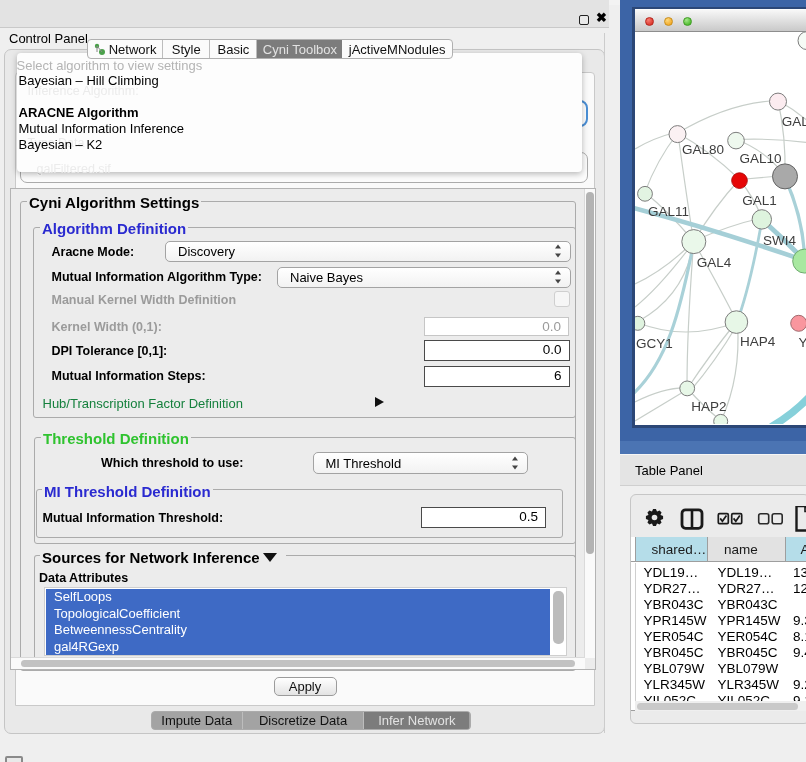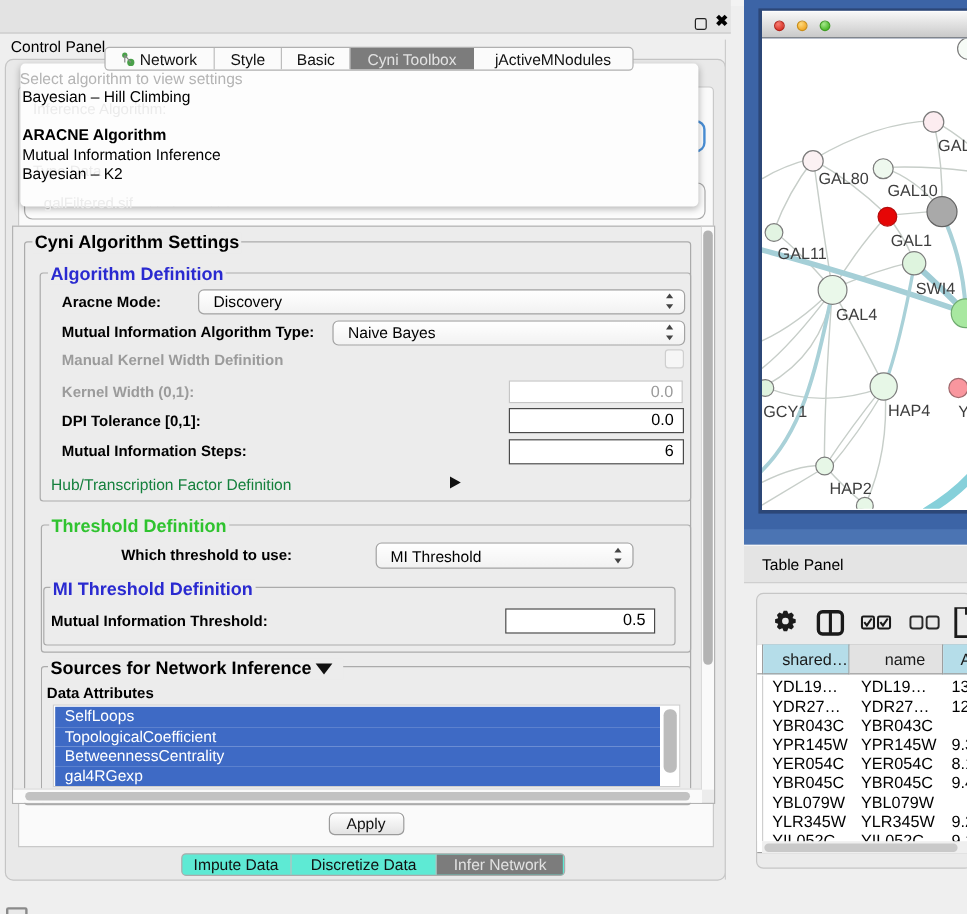--- a/index.html
+++ b/index.html
@@ -15,21 +15,21 @@
 
 .bigcombo { left:20px; height:30px; width:568px; background:#fcfcfc; border:1px solid #ababab; border-radius:7px; }
 #combo-top { top:100px; height:27px; border:2.5px solid #4a8fd6; border-radius:8px; background:#fff; }
 #combo-g { top:152px; height:31px; font-size:12.5px; color:#d2d2d2; line-height:31px; padding-left:16px; }
 
 #popup { left:16.5px; top:53px; width:565px; height:119px; background:#fdfdfd; border-radius:4px; box-shadow:0 2px 6px rgba(0,0,0,0.28); z-index:40; }
 #popup .hint { position:absolute; left:0; right:16px; top:5px; text-align:left; font-size:13px; color:#b4b4b4; }
 #popup .it { position:absolute; left:2px; height:16px; line-height:16px; font-size:13px; color:#000; white-space:nowrap; }
 #popup .ghost { position:absolute; font-size:12.5px; color:#ebebeb; white-space:nowrap; }
 
-#tabbar { left:87px; top:39px; width:441px; height:20px; background:#fbfbfb; border:1px solid #b0b0b0; border-radius:4px; z-index:50; display:flex; overflow:hidden; }
+#tabbar { left:87px; top:39px; width:366px; height:20px; background:#fbfbfb; border:1px solid #b0b0b0; border-radius:4px; z-index:50; display:flex; overflow:hidden; }
 #tabbar .tab { height:100%; font-size:13px; color:#111; text-align:center; line-height:19px; border-right:1px solid #bdbdbd; white-space:nowrap; }
 #tabbar .tab.sel { background:#7c7c7c; color:#e2e2e2; border-right:none; }
 #tabbar .tab:last-child { border-right:none; }
 
 #scrollpane { left:10px; top:188px; width:586px; height:482px; background:#ececec; border:1px solid #b3b3b3; }
 #vtrack { left:584px; top:189px; width:11px; height:469px; background:#fafafa; border-left:1px solid #dadada; }
 #vthumb { left:586px; top:192px; width:8px; height:362px; background:#b3b3b3; border-radius:4px; }
 #htrack { left:11px; top:657px; width:574px; height:12px; background:#fafafa; border-top:1px solid #dadada; }
 #hthumb { left:21px; top:660px; width:554px; height:7px; background:#c2c2c2; border-radius:4px; }
 
@@ -45,37 +45,37 @@
 .combo .ar { position:absolute; right:8px; top:50%; width:8px; height:13px; transform:translateY(-50%); }
 .combo .ar:before { content:""; position:absolute; left:1px; top:0; border:3px solid transparent; border-bottom:4px solid #444; border-top:none; }
 .combo .ar:after { content:""; position:absolute; left:1px; bottom:0; border:3px solid transparent; border-top:4px solid #444; border-bottom:none; }
 .field { position:absolute; background:#fff; font-size:13.5px; text-align:right; }
 
 #attlist { left:44px; top:587px; width:523px; height:69px; background:#fff; border:1px solid #cfcfcf; }
 .lrow { position:absolute; left:46px; width:504px; height:16.6px; background:#3e6ac5; color:#fff; font-size:13px; line-height:16px; padding-left:8px; }
 #listthumb { left:553px; top:591px; width:11px; height:53px; background:#bcbcbc; border-radius:5px; }
 
 #applybtn { left:273.5px; top:676.5px; width:63px; height:19px; background:linear-gradient(#ffffff,#e3e3e3); border:1px solid #9b9b9b; border-radius:5px; font-size:13px; text-align:center; line-height:17px; color:#111; }
-#btabs { left:150.5px; top:710.5px; width:320px; height:19px; background:#5eead4; border:1px solid #ababab; border-radius:4px; z-index:5; display:flex; overflow:hidden; }
+#btabs { left:150.5px; top:710.5px; width:320px; height:19px; background:#a3a3a3; border:1px solid #ababab; border-radius:4px; z-index:5; display:flex; overflow:hidden; }
 #btabs .tab { height:100%; font-size:13px; color:#111; text-align:center; line-height:18px; border-right:1px solid #bdbdbd; white-space:nowrap; }
 #btabs .tab.sel { background:#7c7c7c; color:#e2e2e2; border-right:none; }
 #corner-sq { left:5px; top:756px; width:18px; height:12px; border:2px solid #8a8a8a; background:#e9e9e9; border-radius:2px; }
 
 #bluebg { left:620px; top:0; width:186px; height:454px; background:#3c64a6; }
 #blueband { left:620px; top:441px; width:186px; height:13px; background:#4b74b3; }
 #netwin-border { left:632px; top:7px; width:174px; height:421px; background:#2c4777; }
 #nettitle { left:634.5px; top:8.5px; width:171.5px; height:23px; background:linear-gradient(#f7f7f7,#c9c9c9); border-top:1px solid #fdfdfd; border-bottom:1px solid #8e8e8e; }
 .tl { position:absolute; top:17px; width:9px; height:9px; border-radius:50%; }
 #netcanvas { left:634.5px; top:31.5px; width:171.5px; height:393px; background:#fff; }
 
 #tp-titlebar { left:620px; top:453.5px; width:186px; height:32px; background:#e4e4e4; border-top:1px solid #f5f5f5; border-bottom:1px solid #cfcfcf; }
 #tp-title { left:635px; top:463px; font-size:13px; color:#000; }
 #tp-panel { left:630px; top:494px; width:180px; height:230px; background:#ebebeb; border:1px solid #c6c6c6; border-radius:6px; }
 #tbl { left:630.5px; top:537px; width:176px; height:174px; background:#fff; border-top:1px solid #9e9e9e; border-bottom:1px solid #9e9e9e; overflow:hidden; }
-.hcell { position:absolute; top:0; height:25px; border-right:1px solid #9e9e9e; border-bottom:1px solid #9e9e9e; font-size:13.5px; text-align:center; line-height:25px; color:#1a1a1a; }
+.hcell { position:absolute; top:0; height:25px; border-right:1px solid #9e9e9e; border-bottom:1px solid #9e9e9e; font-size:13.5px; line-height:25px; color:#1a1a1a; }
 .trow { position:absolute; font-size:13.5px; color:#000; white-space:nowrap; }
 #tblhsb { left:635px; top:701px; width:171px; height:10px; background:#efefef; }
 #tblhthumb { left:637px; top:702.5px; width:161px; height:7px; background:#c9c9c9; border-radius:4px; }
 </style>
 </head>
 <body>
 <div class="abs" style="left:0;top:0;width:620px;height:5px;background:#f3f3f3"></div>
 <div class="abs" id="cp-titlebar"></div>
 <div class="abs" id="cp-title">Control Panel</div>
 <div class="abs" id="ico-float"></div>

